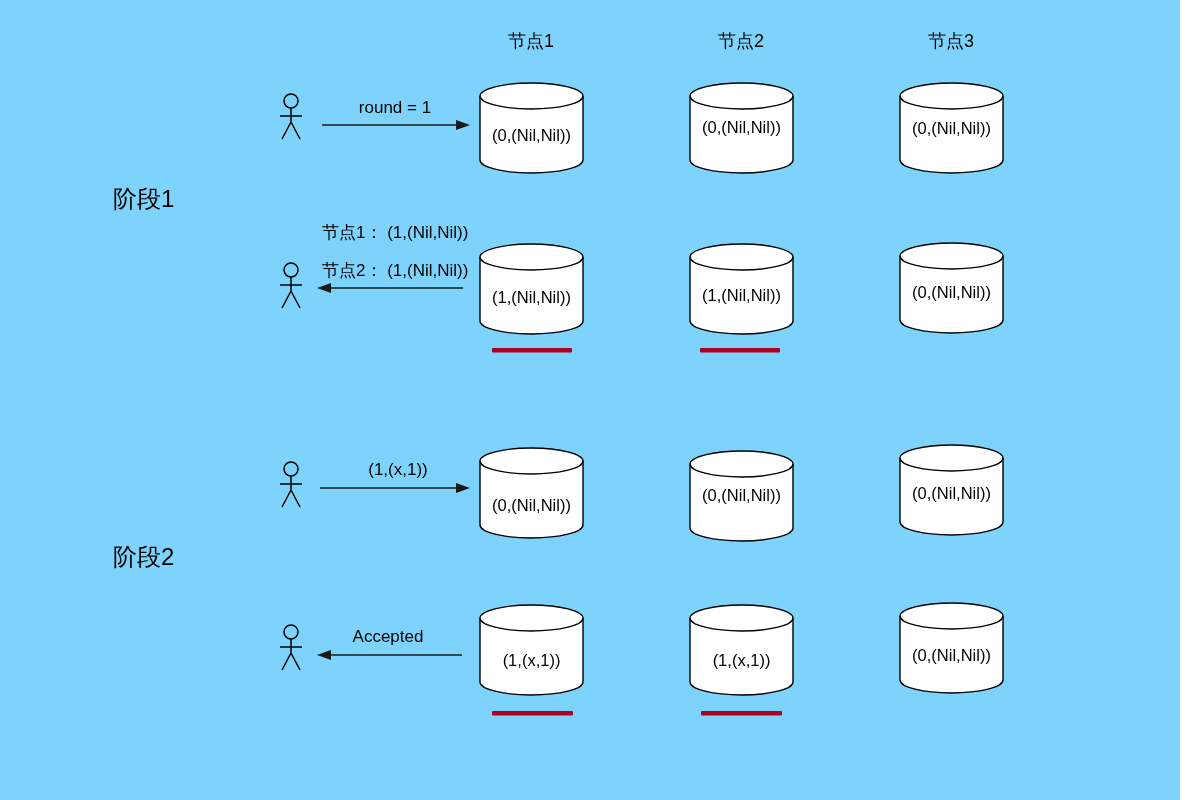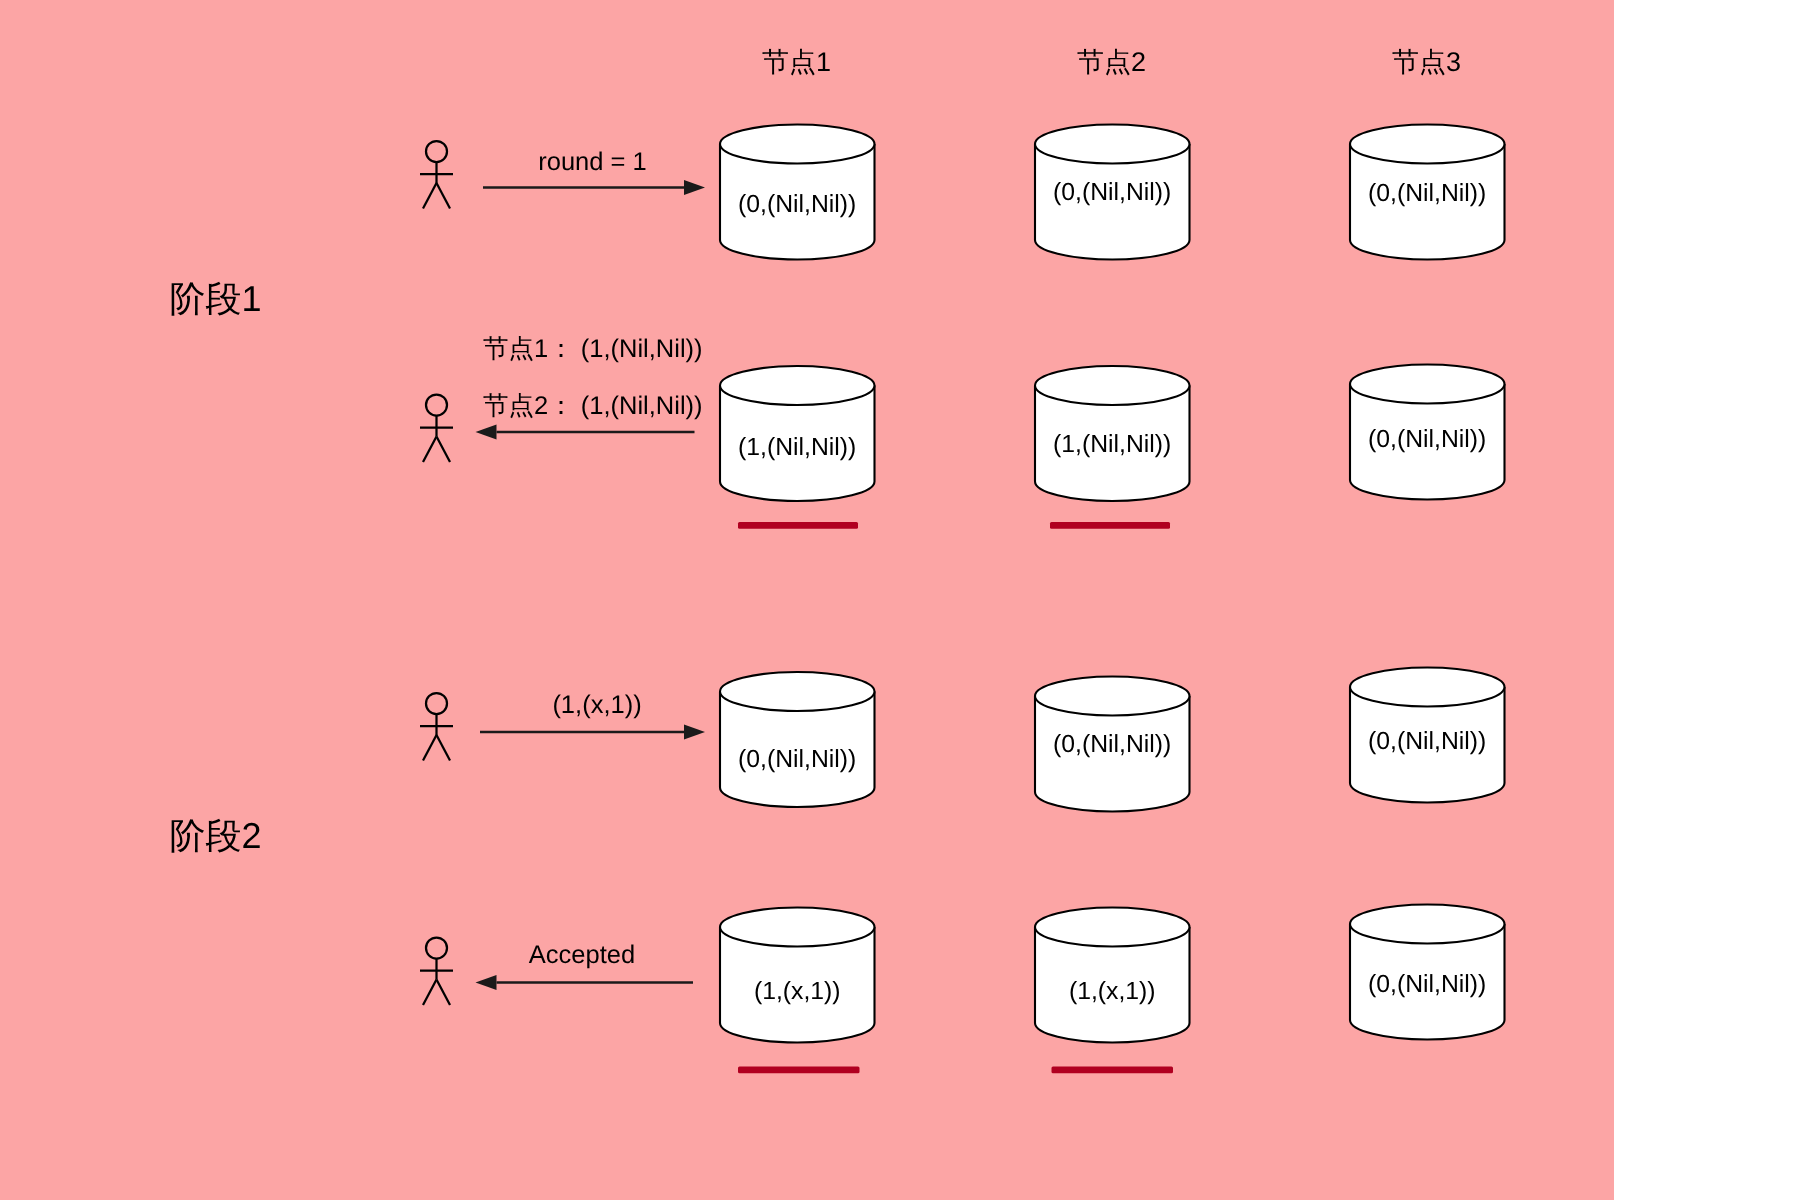--- a/index.html
+++ b/index.html
@@ -2,23 +2,23 @@
 <html><head>
 <meta charset="utf-8">
 <style>
   html, body {
     margin: 0;
     padding: 0;
     background: #ffffff;
   }
   .canvas {
     position: relative;
-    width: 1076px;
+    width: 1180px;
     height: 800px;
-    background: #fca5a5;
+    background: #7dd3fc;
     overflow: hidden;
     font-family: "Liberation Sans", "DejaVu Sans", sans-serif;
   }
   svg { display: block; }
   text {
     font-family: "Liberation Sans", "DejaVu Sans", sans-serif;
     fill: #000000;
   }
   .col-header  { font-size: 18px; }
   .phase-label { font-size: 24px; }

